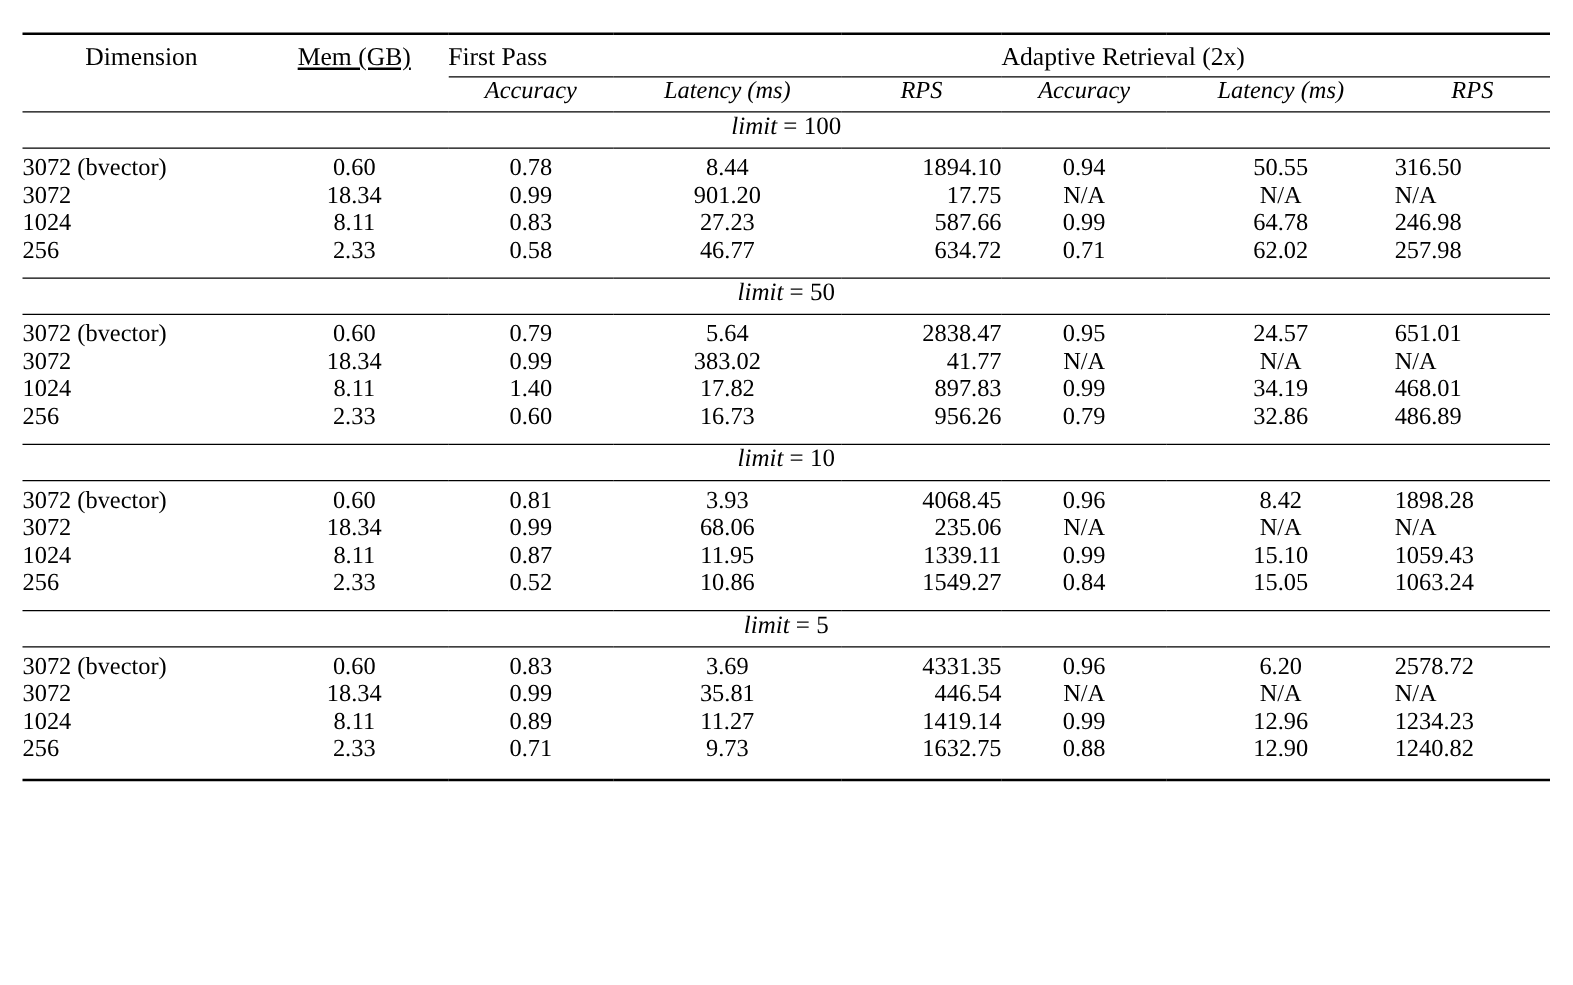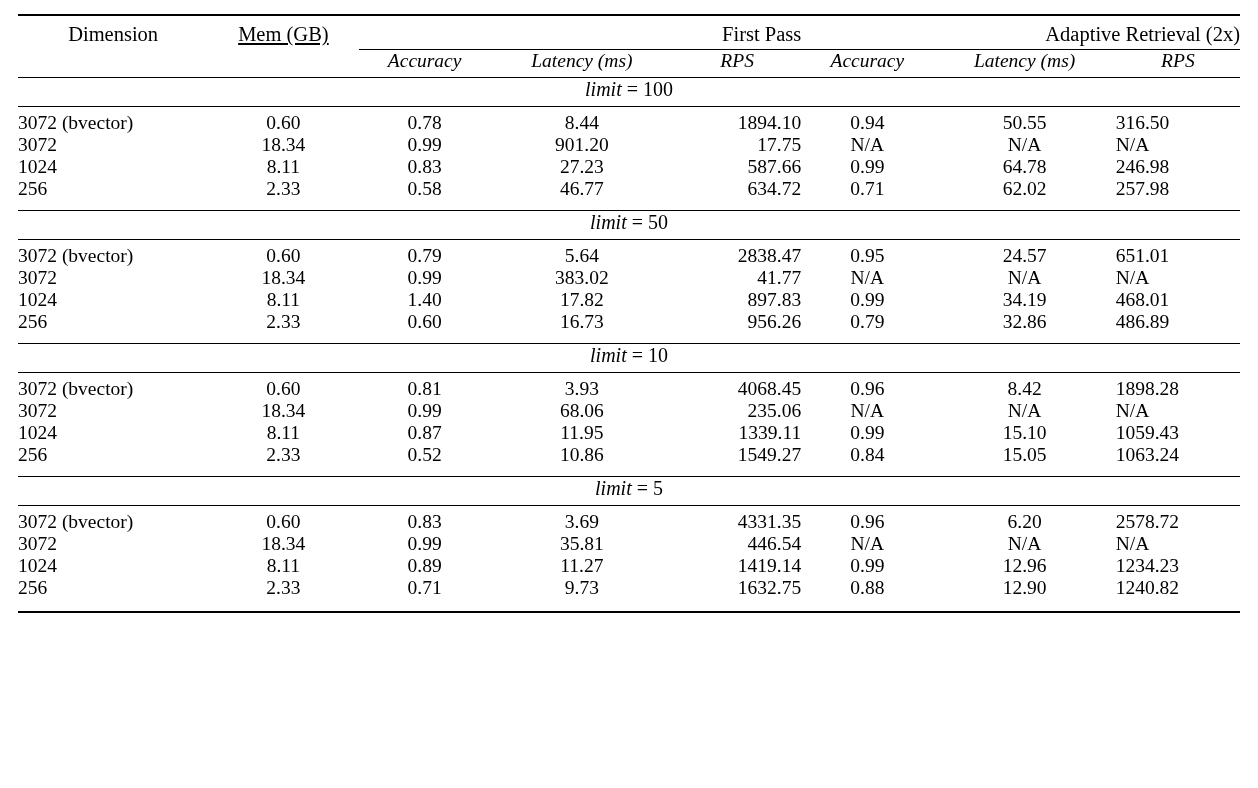--- a/index.html
+++ b/index.html
@@ -17,41 +17,41 @@
   .sheet {
     width: 1258px;
     height: 788px;
     position: relative;
     box-sizing: border-box;
     padding: 14px 18px 0 18px;
   }
   table.results {
     border-collapse: collapse;
     width: 1222px;
-    margin: 0 auto;
+    margin: 12px auto;
     font-size: 19.5px;
   }
   table.results td, table.results th {
     padding: 0;
     font-weight: normal;
     vertical-align: baseline;
   }
 
   
   .rule-top td { border-top: 2.1px solid #000; }
   .rule-bottom td { border-bottom: 2.1px solid #000; }
   .hline td { border-bottom: 1.05px solid #000; }
 
   
   .sp td { height: 7px; line-height: 7px; font-size: 0; }
   .sp-small td { height: 5px; line-height: 5px; font-size: 0; }
 
   
   .hdr-group {
-    text-align: right;
+    text-align: left;
     font-weight: bold;
     font-size: 20.5px;
     padding-bottom: 3px;
   }
   .hdr-main {
     font-weight: bold;
     font-size: 20.5px;
     padding-bottom: 3px;
   }
   .hdr-sub {

